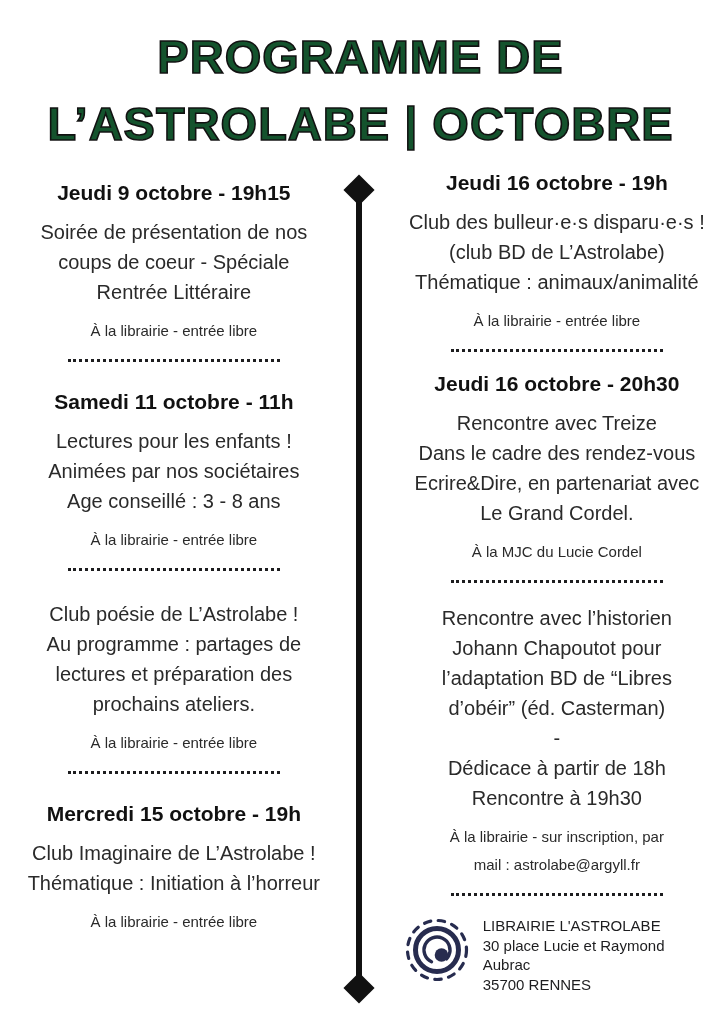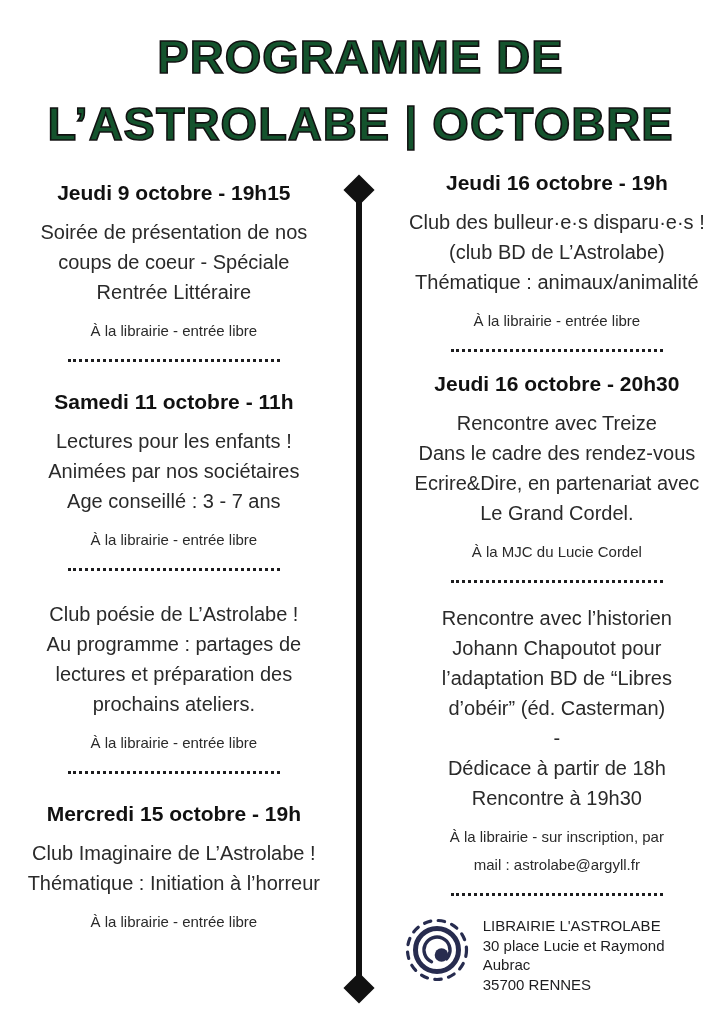--- a/index.html
+++ b/index.html
@@ -108,21 +108,21 @@
 coups de coeur - Spéciale
 Rentrée Littéraire</p>
         <p class="event-venue">À la librairie - entrée libre</p>
         <div class="dots"></div>
       </div>
 
       <div>
         <p class="event-heading">Samedi 11 octobre - 11h</p>
         <p class="event-body">Lectures pour les enfants !
 Animées par nos sociétaires
-Age conseillé : 3 - 7 ans</p>
+Age conseillé : 3 - 8 ans</p>
         <p class="event-venue">À la librairie - entrée libre</p>
         <div class="dots"></div>
       </div>
 
       <div>
         <p class="event-body">Club poésie de L’Astrolabe !
 Au programme : partages de
 lectures et préparation des
 prochains ateliers.</p>
         <p class="event-venue">À la librairie - entrée libre</p>

